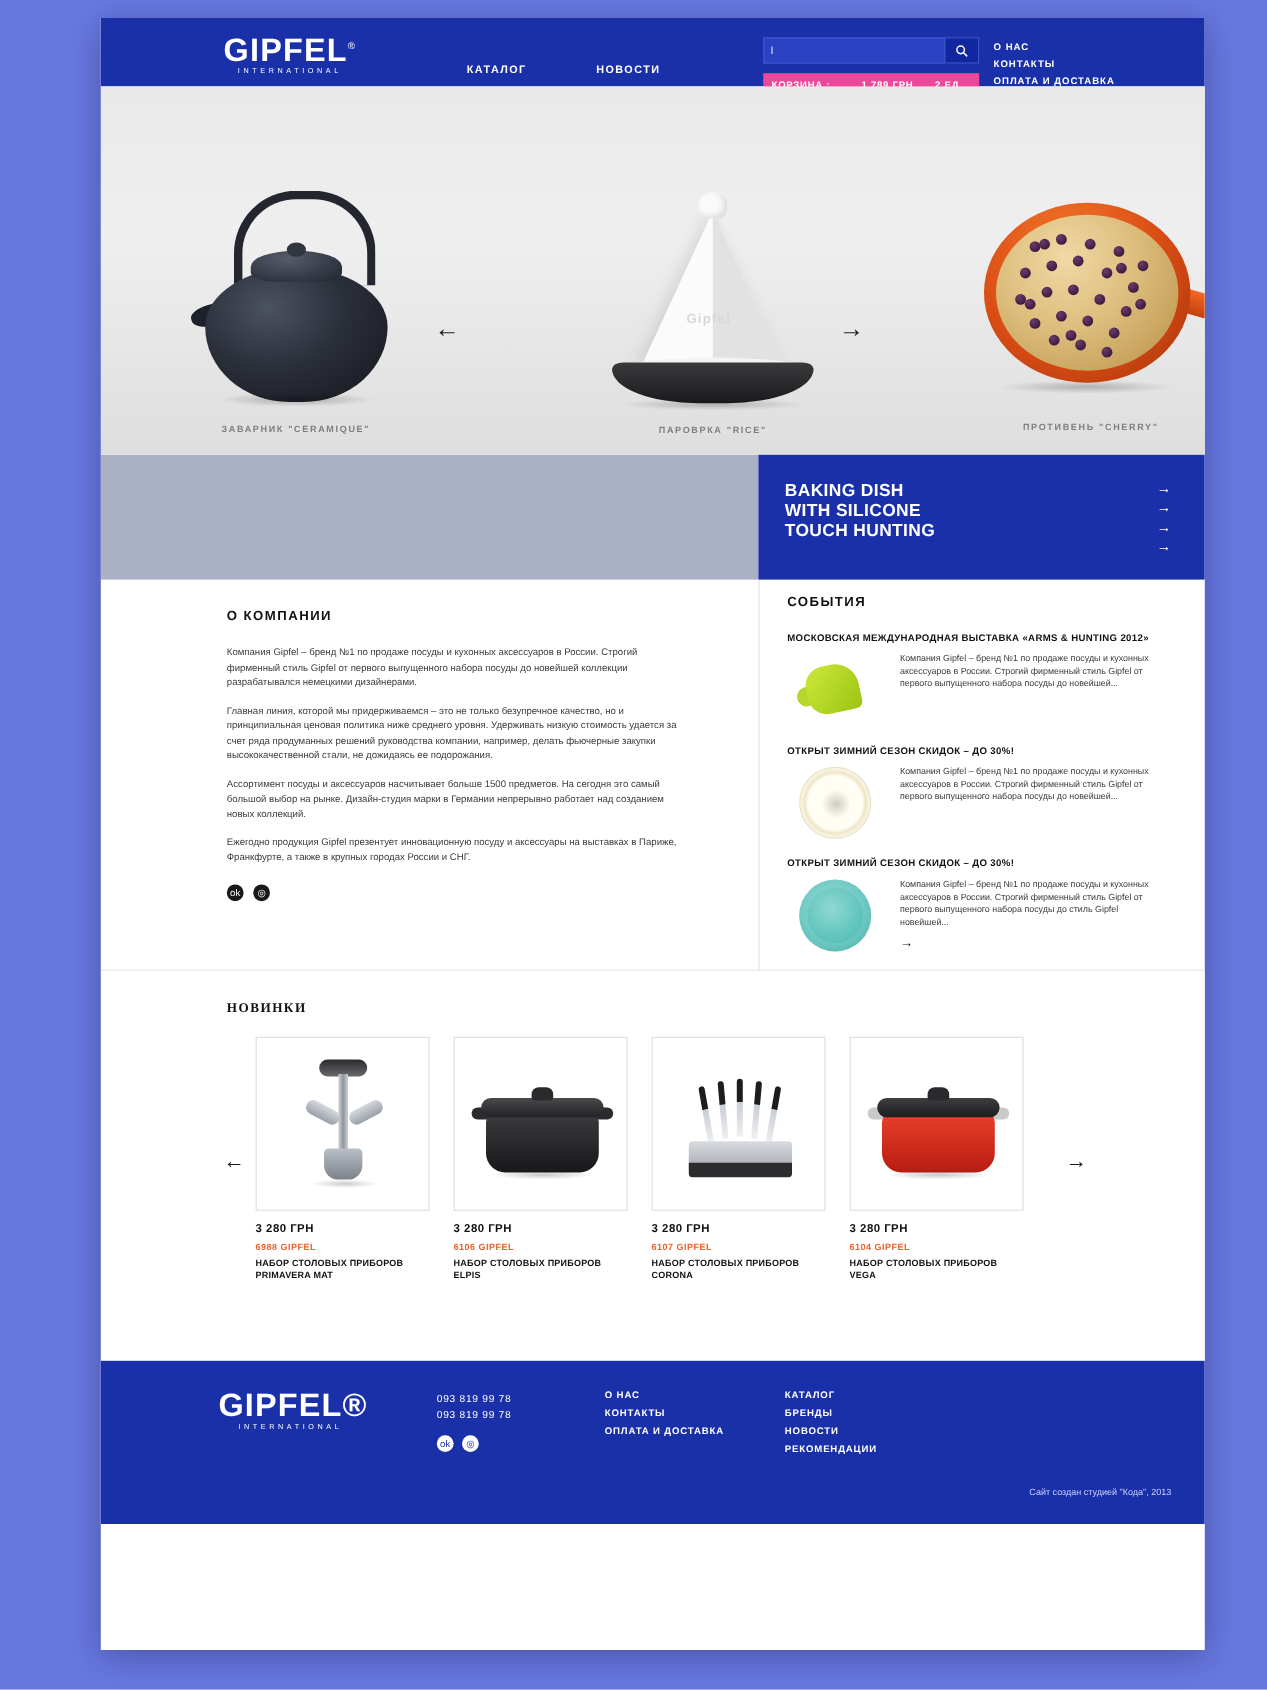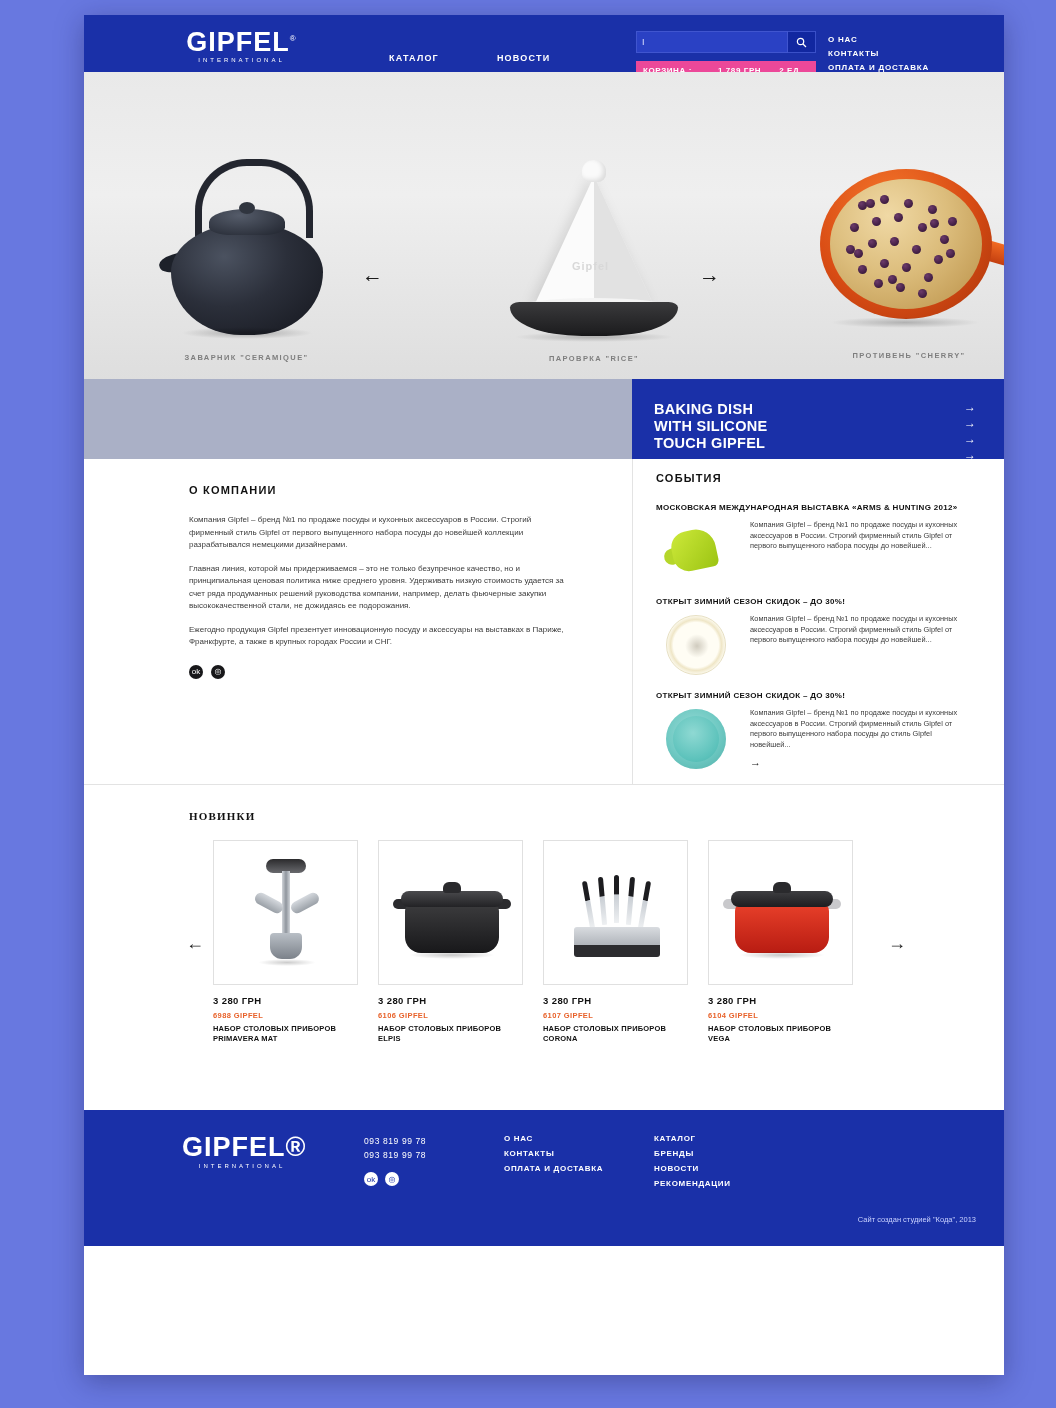--- a/index.html
+++ b/index.html
@@ -322,21 +322,21 @@
   .pan .shadow {
     position: absolute;
     left: 16px; top: 160px;
     width: 150px; height: 11px;
     background: radial-gradient(ellipse at center, rgba(0,0,0,0.22), rgba(0,0,0,0) 70%);
   }
 
   
   .bannerrow {
     display: flex;
-    height: 80px;
+    height: 104px;
     border-radius: 27px;
   }
   .banner-left {
     width: 548px;
     background: #aab0c6;
   }
   .banner-right {
     flex: 1;
     background: #1a30a8;
     position: relative;
@@ -772,37 +772,38 @@
       <div class="hero-caption" style="margin-top:16px">ПРОТИВЕНЬ "CHERRY"</div>
     </div>
   </div>
 
   <div class="bannerrow">
     <div class="banner-left"></div>
     <div class="banner-right">
       <div class="btitle">
         <span>BAKING DISH</span><br>
         <span>WITH SILICONE</span><br>
-        <span>TOUCH GIPFEL</span>
+        <span>TOUCH HUNTING</span>
       </div>
       <div class="banner-arrows">
         <span>→</span>
         <span>→</span>
         <span>→</span>
         <span>→</span>
       </div>
     </div>
   </div>
 
   <div class="middle">
 
     <div class="about">
       <div class="sec-title">О КОМПАНИИ</div>
       <p>Компания Gipfel – бренд №1 по продаже посуды и кухонных аксессуаров в России. Строгий фирменный стиль Gipfel от первого выпущенного набора посуды до новейшей коллекции разрабатывался немецкими дизайнерами.</p>
       <p>Главная линия, которой мы придерживаемся – это не только безупречное качество, но и принципиальная ценовая политика ниже среднего уровня. Удерживать низкую стоимость удается за счет ряда продуманных решений руководства компании, например, делать фьючерные закупки высококачественной стали, не дожидаясь ее подорожания.</p>
+      <p>Ассортимент посуды и аксессуаров насчитывает больше 1500 предметов. На сегодня это самый большой выбор на рынке. Дизайн-студия марки в Германии непрерывно работает над созданием новых коллекций.</p>
       <p>Ежегодно продукция Gipfel презентует инновационную посуду и аксессуары на выставках в Париже, Франкфурте, а также в крупных городах России и СНГ.</p>
       <div class="socials">
         <div class="soc">ok</div>
         <div class="soc">◎</div>
       </div>
     </div>
 
     <div class="events">
       <div class="sec-title">СОБЫТИЯ</div>
 

